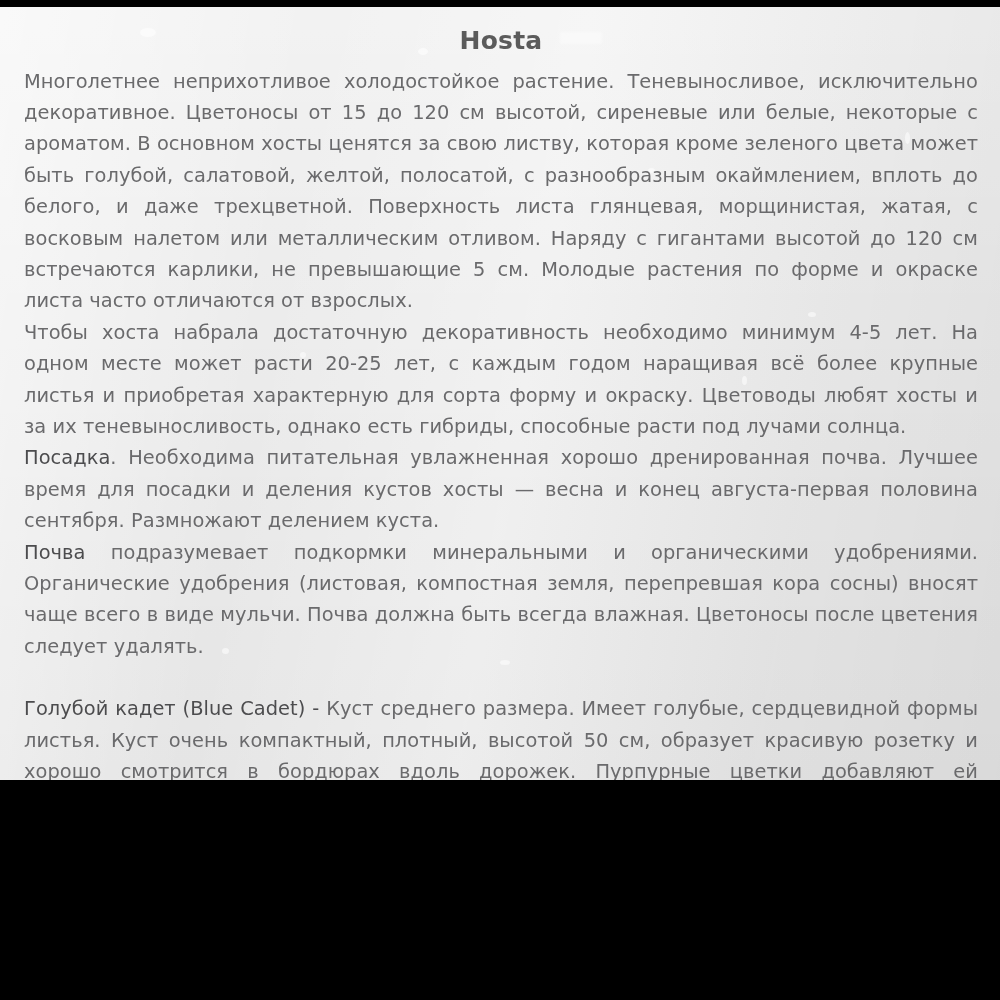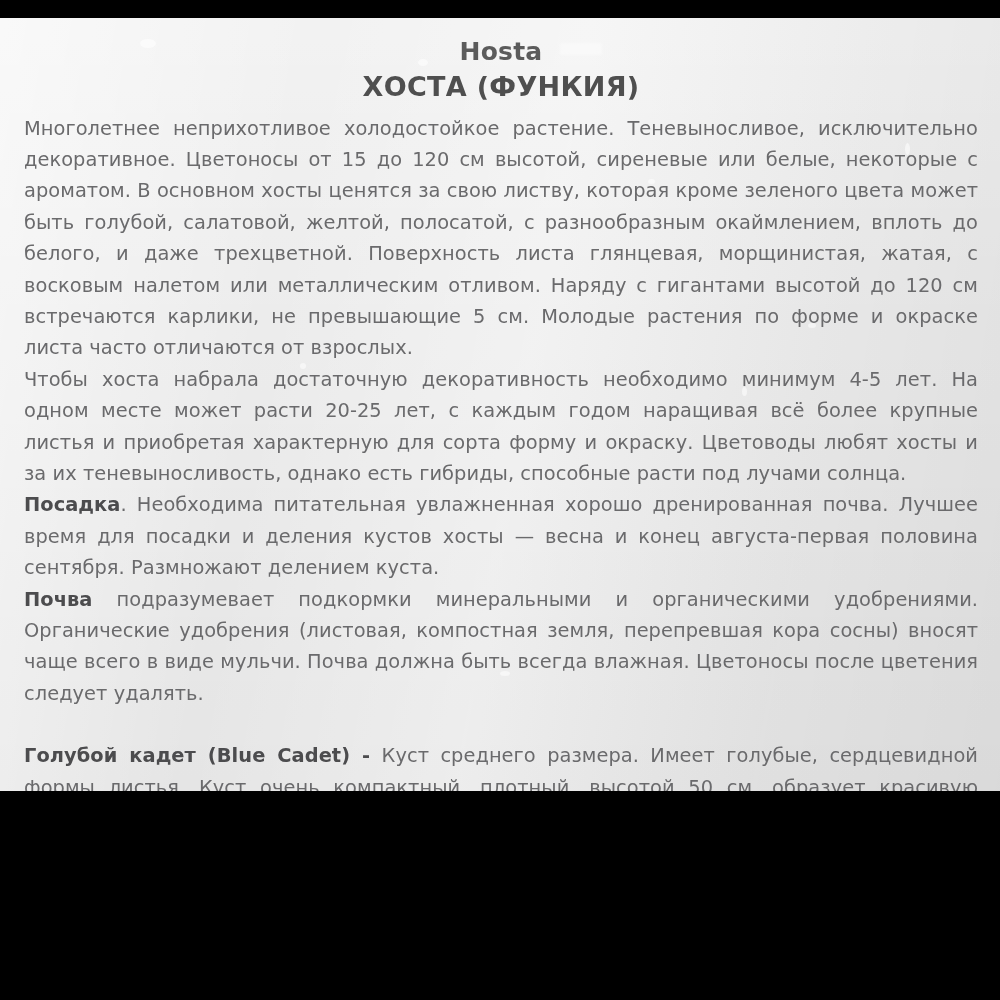--- a/index.html
+++ b/index.html
@@ -5,21 +5,21 @@
 <style>
   html, body {
     margin: 0;
     padding: 0;
     background: #000;
   }
   .page {
     position: relative;
     width: 1000px;
     height: 792px;
-    margin: 11px auto;
+    margin: 0 auto;
     background: #ececec;
     background-image:
       linear-gradient(100deg, rgba(255,255,255,0.55) 0%, rgba(255,255,255,0.0) 28%, rgba(255,255,255,0.30) 52%, rgba(0,0,0,0.025) 78%, rgba(0,0,0,0.05) 100%),
       linear-gradient(180deg, rgba(255,255,255,0.35) 0%, rgba(0,0,0,0.0) 40%, rgba(0,0,0,0.03) 100%);
     overflow: hidden;
     font-family: "DejaVu Sans", sans-serif;
     -webkit-font-smoothing: antialiased;
   }
   .edge-bar {
     position: absolute;
@@ -67,21 +67,21 @@
     letter-spacing: 0.05px;
   }
   .body-text p {
     margin: 0;
   }
   .body-text p.gap-before {
     margin-top: 31px;
   }
   .body-text b {
     color: #4c4c4e;
-    font-weight: bold;
+    font-weight: normal;
   }
   
   .speck {
     position: absolute;
     border-radius: 50%;
     background: rgba(255,255,255,0.55);
     pointer-events: none;
   }
   .blotch {
     position: absolute;
@@ -108,21 +108,20 @@
   <div class="speck" style="left:222px;  top:648px; width:7px;  height:6px;"></div>
   <div class="speck" style="left:500px;  top:660px; width:10px; height:5px;"></div>
   <div class="speck" style="left:880px;  top:812px; width:6px;  height:8px;"></div>
   <div class="speck" style="left:368px;  top:966px; width:9px;  height:5px;"></div>
   <div class="speck" style="left:690px;  top:974px; width:6px;  height:6px;"></div>
 
   <div class="content">
 
     <div class="title-latin">Hosta</div>
 
-    <div class="title-ru">ХОСТА (ФУНКИЯ)</div>
 
     <div class="body-text">
       <p><span>Многолетнее неприхотливое холодостойкое растение. Теневыносливое, исключительно декоративное. Цветоносы от 15 до 120 см высотой, сиреневые или белые, некоторые с ароматом. В основном хосты ценятся за свою листву, которая кроме зеленого цвета может быть голубой, салатовой, желтой, полосатой, с разнообразным окаймлением, вплоть до белого, и даже трехцветной. Поверхность листа глянцевая, морщинистая, жатая, с восковым налетом или металлическим отливом. Наряду с гигантами высотой до 120 см встречаются карлики, не превышающие 5 см. Молодые растения по форме и окраске листа часто отличаются от взрослых.</span></p>
 
       <p><span>Чтобы хоста набрала достаточную декоративность необходимо минимум 4-5 лет. На одном месте может расти 20-25 лет, с каждым годом наращивая всё более крупные листья и приобретая характерную для сорта форму и окраску. Цветоводы любят хосты и за их теневыносливость, однако есть гибриды, способные расти под лучами солнца.</span></p>
 
       <p><b>Посадка</b><span>. Необходима питательная увлажненная хорошо дренированная почва. Лучшее время для посадки и деления кустов хосты — весна и конец августа-первая половина сентября. Размножают делением куста.</span></p>
 
       <p><b>Почва</b><span> подразумевает подкормки минеральными и органическими удобрениями. Органические удобрения (листовая, компостная земля, перепревшая кора сосны) вносят чаще всего в виде мульчи. Почва должна быть всегда влажная. Цветоносы после цветения следует удалять.</span></p>
 

